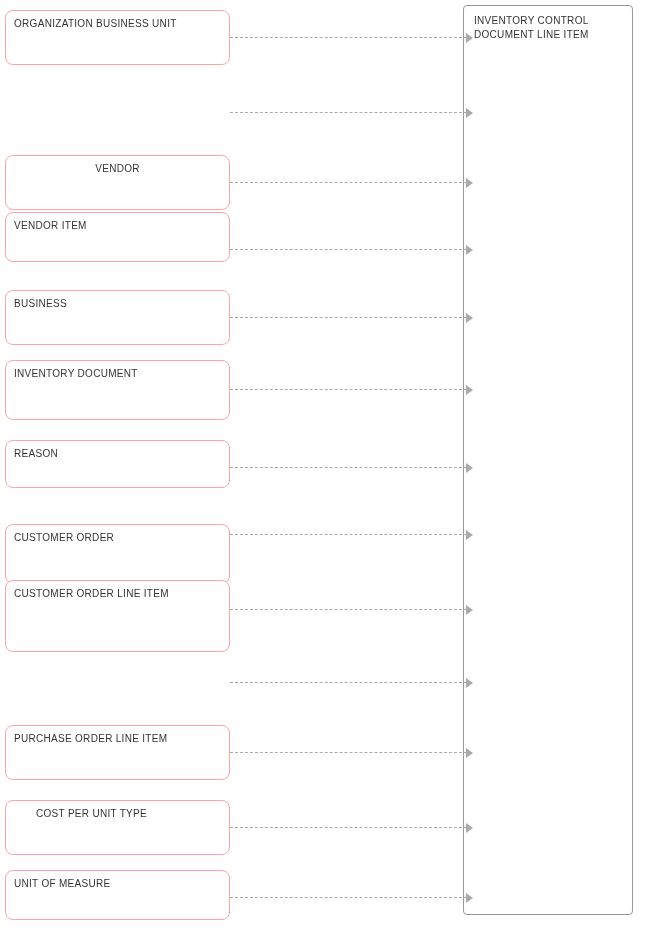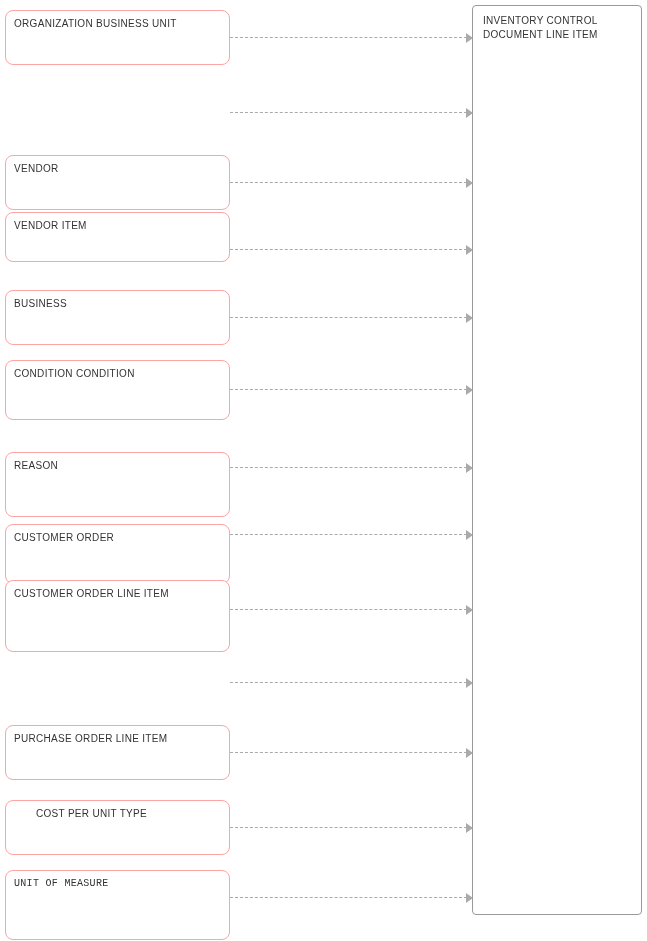--- a/index.html
+++ b/index.html
@@ -39,21 +39,21 @@
       font-size: 10px;
       color: #333;
       font-weight: normal;
       letter-spacing: 0.3px;
       line-height: 1.3;
     }
 
     
     .right-box {
       position: absolute;
-      right: 5px;
+      right: 14px;
       top: 5px;
       width: 170px;
       border: 1px solid #999;
       border-radius: 4px;
       padding: 8px 10px;
       background: #fff;
       min-height: 910px;
     }
 
     .right-box .label {
@@ -88,34 +88,34 @@
 
 <div class="diagram-container">
 
   <div class="right-box">
     <span class="label" style="white-space:pre-line;">INVENTORY CONTROL
 DOCUMENT LINE ITEM</span>
   </div>
 <div class="entity-box" style="top: 10px; height: 55px;"><span class="label">ORGANIZATION BUSINESS UNIT</span></div>
     <div class="connector" style="top: 37px; left: 230px; width: 242px;"></div>
     <div class="connector" style="top: 112px; left: 230px; width: 242px;"></div>
-    <div class="entity-box" style="top: 155px; height: 55px;"><span class="label">VENDOR</span></div>
+    <div class="entity-box" style="top: 155px; height: 55px; text-align: center;"><span class="label">VENDOR</span></div>
     <div class="connector" style="top: 182px; left: 230px; width: 242px;"></div>
     <div class="entity-box" style="top: 212px; height: 50px;"><span class="label">VENDOR ITEM</span></div>
     <div class="connector" style="top: 249px; left: 230px; width: 242px;"></div>
     <div class="entity-box" style="top: 290px; height: 55px;"><span class="label">BUSINESS</span></div>
     <div class="connector" style="top: 317px; left: 230px; width: 242px;"></div>
-    <div class="entity-box" style="top: 360px; height: 60px;"><span class="label">CONDITION CONDITION</span></div>
+    <div class="entity-box" style="top: 360px; height: 60px;"><span class="label">INVENTORY DOCUMENT</span></div>
     <div class="connector" style="top: 389px; left: 230px; width: 242px;"></div>
-    <div class="entity-box" style="top: 452px; height: 65px;"><span class="label">REASON</span></div>
+    <div class="entity-box" style="top: 440px; height: 48px;"><span class="label">REASON</span></div>
     <div class="connector" style="top: 467px; left: 230px; width: 242px;"></div>
     <div class="entity-box" style="top: 505px; height: 60px; margin-top: 19px;"><span class="label">CUSTOMER ORDER</span></div>
     <div class="connector" style="top: 534px; left: 230px; width: 242px;"></div>
     <div class="entity-box" style="top: 580px; height: 72px;"><span class="label">CUSTOMER ORDER LINE ITEM</span></div>
     <div class="connector" style="top: 609px; left: 230px; width: 242px;"></div>
     <div class="connector" style="top: 682px; left: 230px; width: 242px;"></div>
     <div class="entity-box" style="top: 725px; height: 55px;"><span class="label">PURCHASE ORDER LINE ITEM</span></div>
     <div class="connector" style="top: 752px; left: 230px; width: 242px;"></div>
     <div class="entity-box" style="top: 800px; height: 55px; padding-left: 30px;"><span class="label">COST PER UNIT TYPE</span></div>
     <div class="connector" style="top: 827px; left: 230px; width: 242px;"></div>
-    <div class="entity-box" style="top: 870px; height: 70px; font-family: Liberation Mono, monospace;"><span class="label">UNIT OF MEASURE</span></div>
+    <div class="entity-box" style="top: 870px; height: 50px;"><span class="label">UNIT OF MEASURE</span></div>
     <div class="connector" style="top: 897px; left: 230px; width: 242px;"></div>
   </div>
 
 </body></html>

